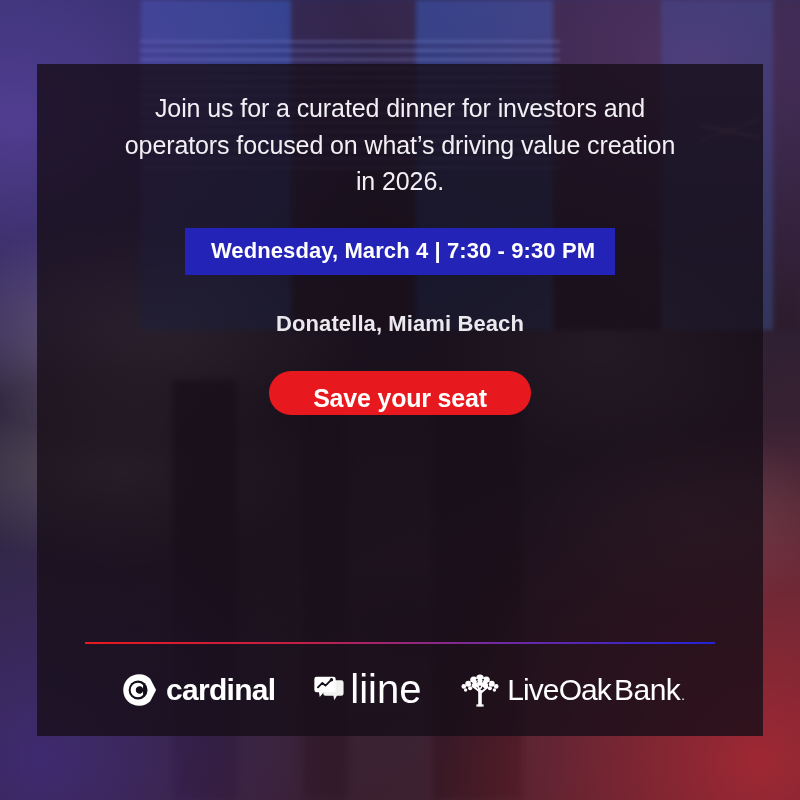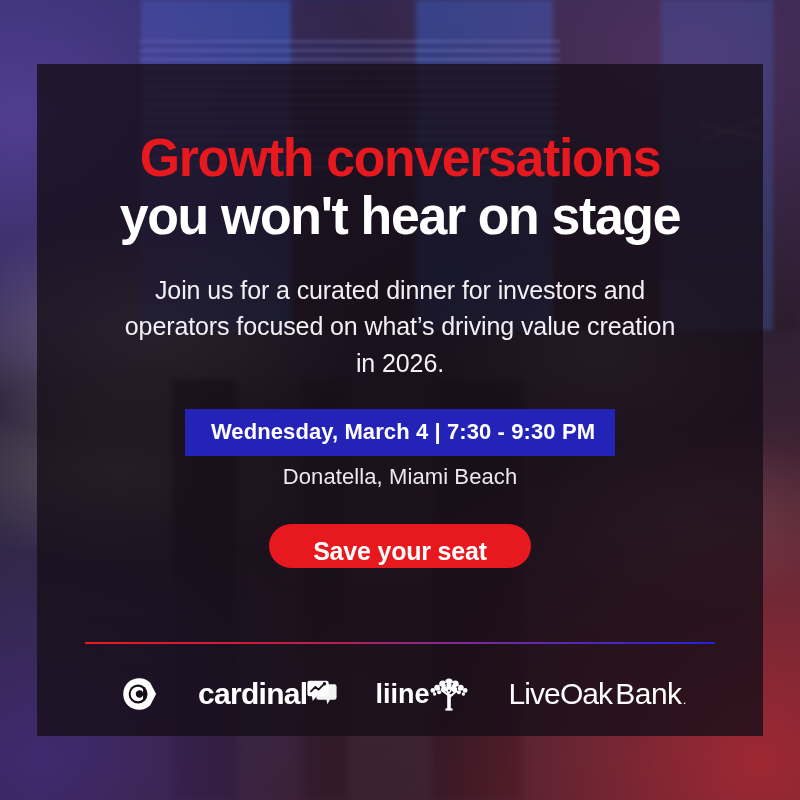--- a/index.html
+++ b/index.html
@@ -141,24 +141,24 @@
     color:#ffffff;
     font-size:22px;
     font-weight:bold;
     letter-spacing:0.1px;
     padding:10px 20px 11px 26px;
     white-space:nowrap;
   }
 
   
   .venue {
-    margin-top:8px;
+    margin-top:36px;
     color:#ece9ee;
     font-size:22px;
-    font-weight:400;
+    font-weight:700;
     letter-spacing:0.1px;
   }
 
   
   .cta {
     margin-top:34px;
     background:#e8191e;
     color:#ffffff;
     border:none;
     border-radius:26px;
@@ -181,30 +181,30 @@
   
   .logos {
     position:absolute;
     left:48px; bottom:24px;
     width:630px;
     display:flex;
     align-items:center;
     justify-content:space-between;
     padding:0 30px 0 36px;
   }
-  .logo { display:flex; align-items:center;gap:32px; }
+  .logo { display:flex; align-items:center; }
 
   .logo-cardinal .mark { width:36px; height:36px; margin-right:9px; }
   .logo-cardinal .wordmark {
     color:#ffffff; font-size:30px; font-weight:bold; letter-spacing:-0.7px;
   }
 
   .logo-liine .mark { width:30px; height:30px; margin-right:6px; }
   .logo-liine .wordmark {
-    color:#ffffff; font-size:27px; font-weight:700; letter-spacing:0px;
+    color:#ffffff; font-size:40px; font-weight:400; letter-spacing:0px;
   }
 
   .logo-liveoak .mark { width:40px; height:36px; margin-right:7px; }
   .logo-liveoak .wordmark { display:flex; align-items:baseline; }
   .logo-liveoak .w-bold { color:#ffffff; font-size:30px; font-weight:normal; letter-spacing:-0.9px; }
   .logo-liveoak .w-light { color:#ffffff; font-size:30px; font-weight:400; letter-spacing:-0.5px; margin-left:3px; }
   .logo-liveoak .w-reg { color:#ffffff; font-size:13px; font-weight:400; margin-left:1px; }
 </style>
 </head>
 <body>
@@ -216,24 +216,20 @@
     <div class="pillars"></div>
     <div class="blinds"></div>
     <div class="furniture"></div>
     <div class="sprig"></div>
   </div>
 
   <div class="grade"></div>
 
   <div class="panel">
 
-    <div class="headline">
-      <span class="h-line1">Growth conversations</span>
-      <span class="h-line2">you won't hear on stage</span>
-    </div>
 
     <p class="subhead">Join us for a curated dinner for investors and operators focused on what’s driving value creation in 2026.</p>
 
     <div class="date-banner">Wednesday, March 4 | 7:30 - 9:30 PM</div>
 
     <div class="venue">Donatella, Miami Beach</div>
 
     <button class="cta">Save your seat</button>
 
     <div class="divider"></div>

